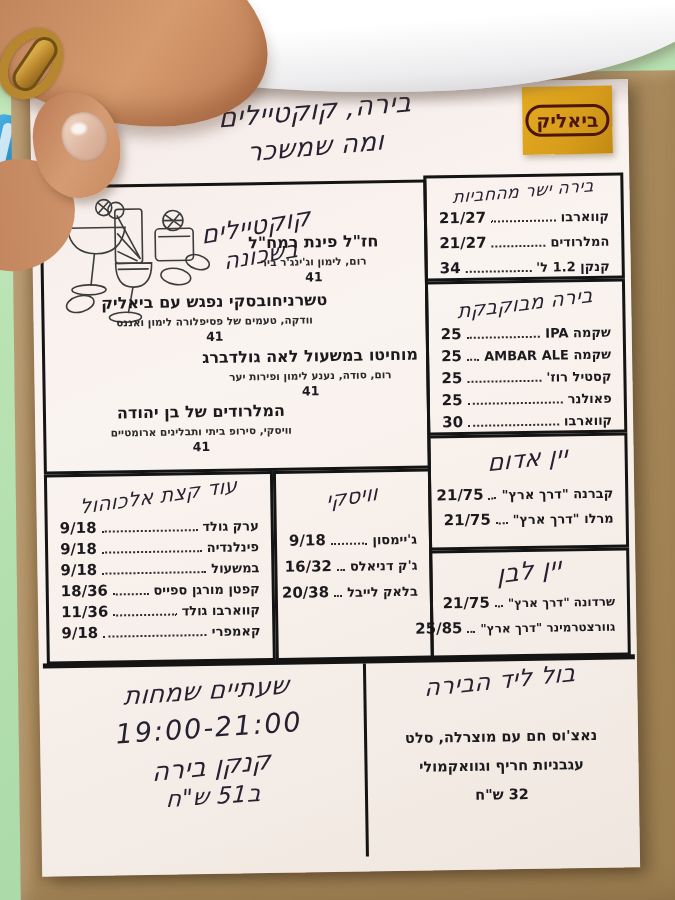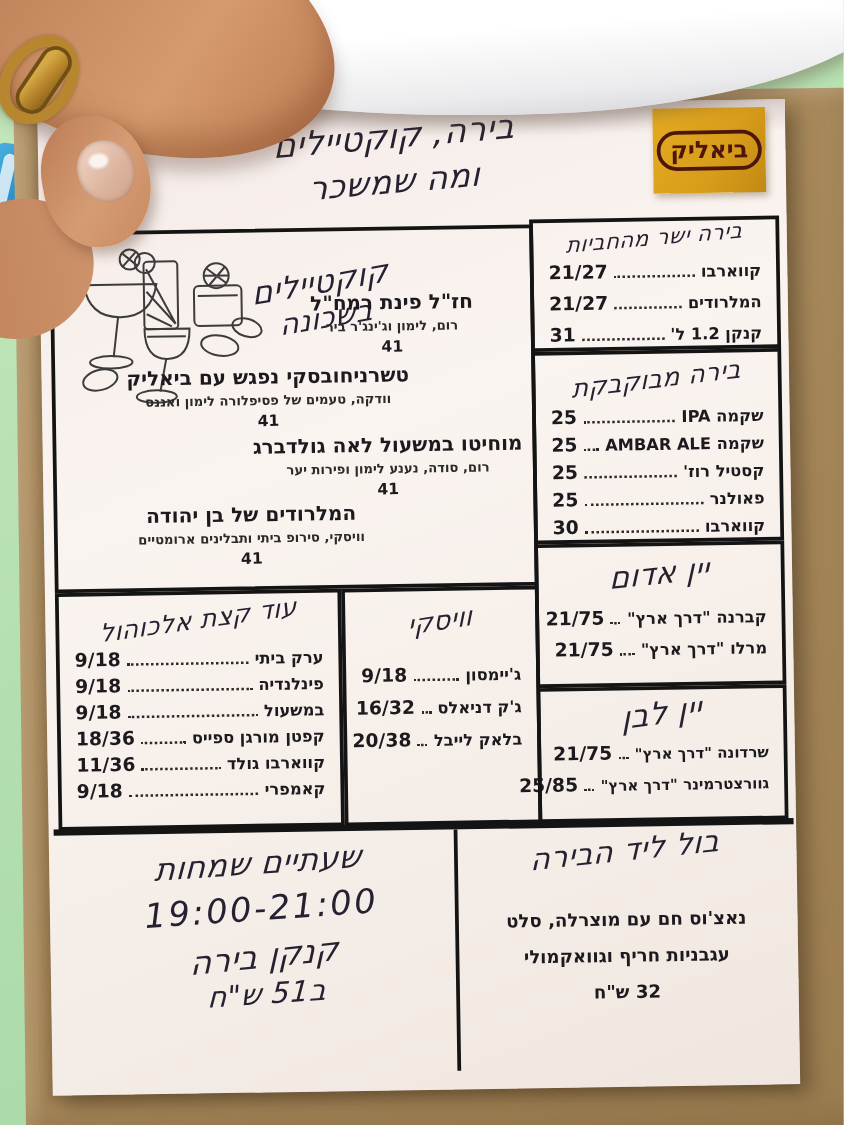--- a/index.html
+++ b/index.html
@@ -193,21 +193,21 @@
         <span class="price" dir="ltr">21/27</span>
       </div>
       <div class="row">
         <span class="item-name">המלרודים</span>
         <span class="dots"></span>
         <span class="price" dir="ltr">21/27</span>
       </div>
       <div class="row">
         <span class="item-name">קנקן 1.2 ל'</span>
         <span class="dots"></span>
-        <span class="price" dir="ltr">31</span>
+        <span class="price" dir="ltr">34</span>
       </div>
     </div>
 
     <div class="box b-bottled">
       <span class="hw sec-header" style="font-size:20px; margin-top:8px; transform:rotate(-6deg) skewX(-8deg);">בירה מבוקבקת</span>
       <div class="row" style="margin-top:9px;">
         <span class="item-name">שקמה IPA</span>
         <span class="dots"></span>
         <span class="price" dir="ltr">25</span>
       </div>
@@ -257,21 +257,21 @@
       <div class="row">
         <span class="item-name" style="font-size:12px;">גוורצטרמינר "דרך ארץ"</span>
         <span class="dots"></span>
         <span class="price" dir="ltr">25/85</span>
       </div>
     </div>
 
     <div class="box b-more">
       <span class="hw sec-header" style="font-size:20px; margin-top:8px; transform:rotate(-7deg) skewX(-8deg);">עוד קצת אלכוהול</span>
       <div class="row" style="margin-top:10px;">
-        <span class="item-name">ערק ביתי</span>
+        <span class="item-name">ערק גולד</span>
         <span class="dots"></span>
         <span class="price" dir="ltr">9/18</span>
       </div>
       <div class="row" style="margin-top:3px;">
         <span class="item-name">פינלנדיה</span>
         <span class="dots"></span>
         <span class="price" dir="ltr">9/18</span>
       </div>
       <div class="row" style="margin-top:3px;">
         <span class="item-name">במשעול</span>

